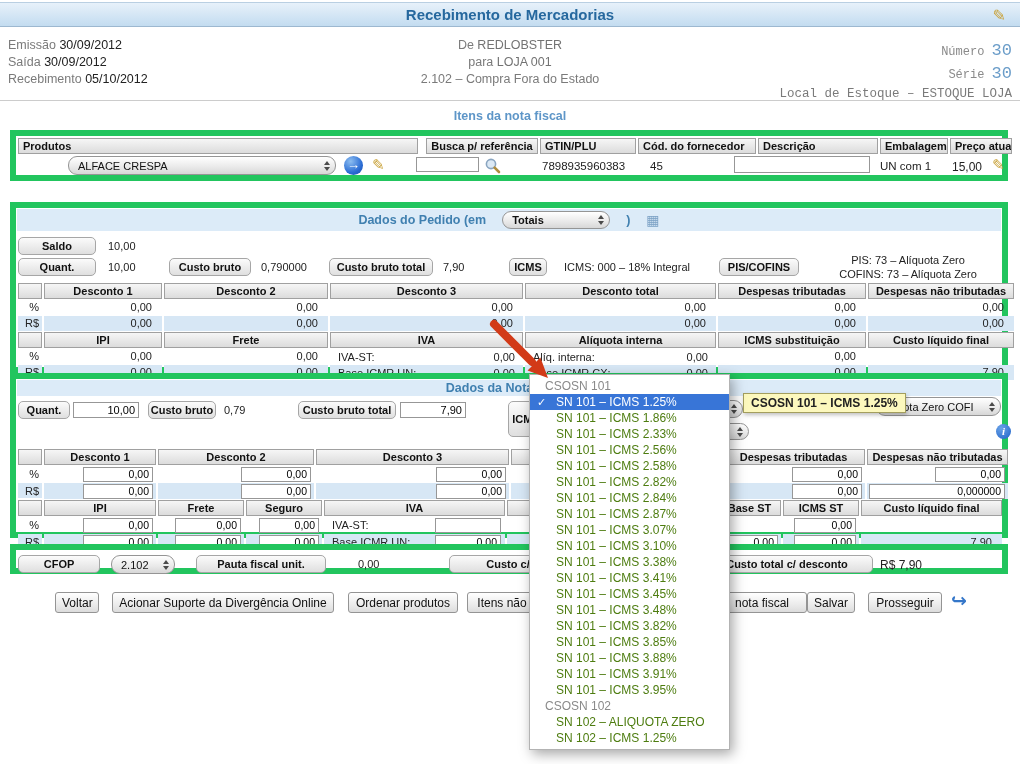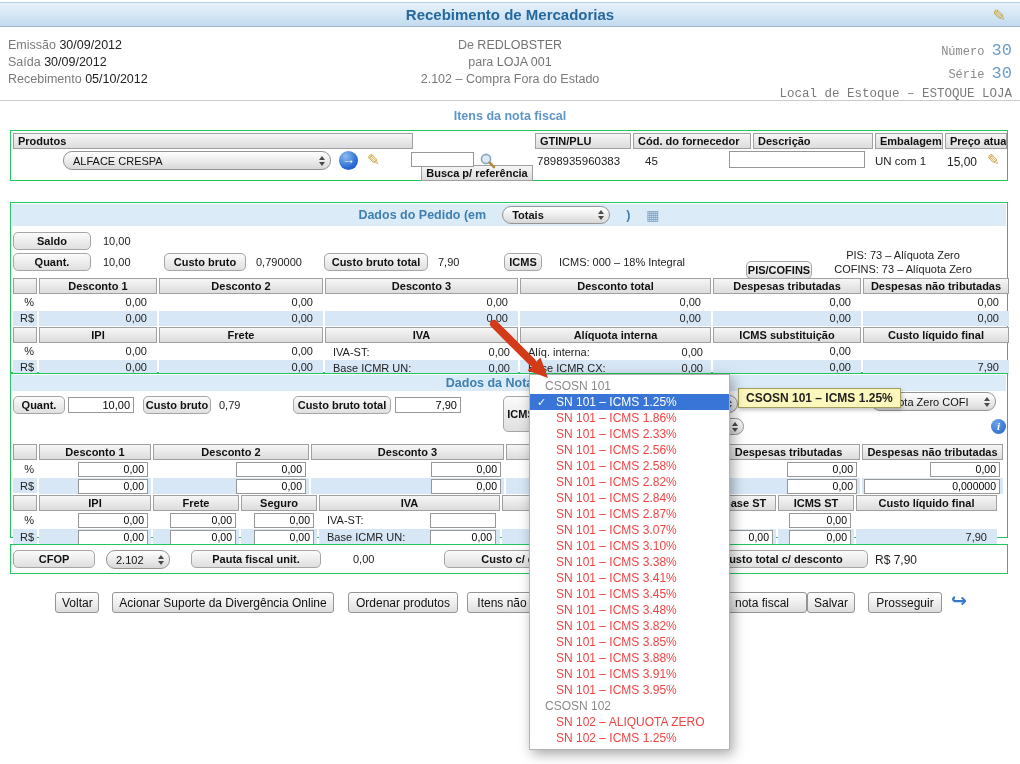--- a/index.html
+++ b/index.html
@@ -15,21 +15,21 @@
   .hdr-center{position:absolute;top:37px;left:0;width:1020px;text-align:center;font-size:12.5px;line-height:17px;}
   .hdr-right{position:absolute;top:40px;right:8px;text-align:right;font-family:Liberation Mono, monospace;}
   .glabel{color:#7a7a7a;}
   .gval{color:#222;}
   .bluelink{color:#737373;}
   .numline{font-size:12px;color:#8a8a8a;line-height:21px;}
   .numval{font-size:17px;color:#6b9dc9;}
   .divider{position:absolute;top:100px;left:0;width:1020px;border-top:1px solid #ccc;}
   .sec-heading{position:absolute;top:109px;left:0;width:1020px;text-align:center;
     font-size:12.5px;font-weight:bold;color:#5e96c8;}
-  .block{position:absolute;left:10px;width:998px;border:1px solid #22c55e;box-sizing:border-box;background:#fff;}
+  .block{position:absolute;left:10px;width:998px;border:6px solid #22c55e;box-sizing:border-box;background:#fff;}
   .blocktitle{position:absolute;top:1px;left:1px;right:1px;background:#dcebf8;
     display:flex;align-items:center;justify-content:center;gap:16px;
     font-size:12.5px;font-weight:bold;color:#4080b0;}
   .hc{background:linear-gradient(#f6f6f6,#dcdcdc);border:1px solid #a0a0a0;box-sizing:border-box;
     font-size:11px;font-weight:bold;color:#111;text-align:center;height:16px;line-height:14px;
     white-space:nowrap;overflow:hidden;}
   .hc.left{text-align:left;padding-left:4px;}
   .lbl{position:absolute;background:linear-gradient(#fbfbfb,#dfdfdf);border:1px solid #a6a6a6;border-radius:5px;
     box-sizing:border-box;font-size:11px;font-weight:bold;color:#111;text-align:center;height:18px;line-height:16px;}
   .val{position:absolute;font-size:11.5px;color:#222;white-space:nowrap;}
@@ -57,21 +57,21 @@
     text-align:center;line-height:18px;font-size:13px;font-weight:bold;cursor:pointer;}
   .infoicon{position:absolute;width:15px;height:15px;border-radius:50%;
     background:radial-gradient(circle at 35% 28%,#6ba3e8,#1e62c8);color:#fff;
     font-family:"Liberation Serif","DejaVu Serif",serif;font-style:italic;font-weight:bold;font-size:11px;
     text-align:center;line-height:15px;cursor:pointer;}
   .redoicon{position:absolute;font-size:19px;color:#3577c9;font-weight:bold;cursor:pointer;}
   .tip{position:absolute;background:#fcf8bd;border:1px solid #a39e5e;font-size:12px;font-weight:bold;color:#222;
     padding:2px 7px;white-space:nowrap;z-index:30;box-shadow:1px 2px 4px rgba(0,0,0,.25);}
   .menu{position:absolute;left:529px;top:374px;width:201px;background:#fff;border:1px solid #b3b3b3;
     box-shadow:3px 4px 12px rgba(0,0,0,.35);padding:3px 0;z-index:40;box-sizing:border-box;}
-  .mi{height:16px;line-height:16px;font-size:12px;padding-left:26px;color:#ef4444;white-space:nowrap;position:relative;cursor:default;}
+  .mi{height:16px;line-height:16px;font-size:12px;padding-left:26px;color:#4d7c0f;white-space:nowrap;position:relative;cursor:default;}
   .mi.grp{color:#8a8a8a;padding-left:15px;}
   .mi.selitem{background:#3875d7;color:#fff;}
   .mi .ck{position:absolute;left:7px;top:0;font-size:11px;}
   .frag{position:absolute;font-size:11px;font-weight:bold;color:#222;}
   .arrow{position:absolute;left:482px;top:318px;z-index:50;pointer-events:none;}
   .mag{cursor:pointer;}
 </style>
 </head>
 <body>
 
@@ -95,21 +95,21 @@
   <div class="hdr-right">
     <div class="numline"><span>Número</span> <span class="numval">30</span></div>
     <div class="numline"><span>Série</span> <span class="numval">30</span></div>
     <div class="numline" style="line-height:17px;font-size:12.5px;color:#7a7a7a;"><span>Local de Estoque – ESTOQUE LOJA</span></div>
   </div>
   <div class="divider"></div>
 
   <div class="sec-heading">Itens da nota fiscal</div>
   <div class="block" style="top:130px;height:51px;">
     <div class="hc left" style="position:absolute;left:2px;top:2px;width:400px;">Produtos</div>
-    <div class="hc" style="position:absolute;left:410px;top:2px;width:112px;margin-top:32px;">Busca p/ referência</div>
+    <div class="hc" style="position:absolute;left:410px;top:2px;width:112px;">Busca p/ referência</div>
     <div class="hc left" style="position:absolute;left:524px;top:2px;width:96px;">GTIN/PLU</div>
     <div class="hc left" style="position:absolute;left:622px;top:2px;width:118px;">Cód. do fornecedor</div>
     <div class="hc left" style="position:absolute;left:742px;top:2px;width:120px;">Descrição</div>
     <div class="hc left" style="position:absolute;left:864px;top:2px;width:68px;">Embalagem</div>
     <div class="hc left" style="position:absolute;left:934px;top:2px;width:62px;">Preço atual</div>
 
     <div class="sel" style="left:52px;top:20px;width:268px;">
       <span>ALFACE CRESPA</span>
       <span class="st">
           <i class="up"></i>
@@ -147,21 +147,21 @@
     <div class="lbl" style="left:2px;top:29px;width:78px;">Saldo</div>
     <span class="val" style="left:92px;top:32px;font-size:11px;">10,00</span>
     <div class="lbl" style="left:2px;top:50px;width:78px;">Quant.</div>
     <span class="val" style="left:92px;top:53px;font-size:11px;">10,00</span>
     <div class="lbl" style="left:153px;top:50px;width:82px;">Custo bruto</div>
     <span class="val" style="left:245px;top:53px;font-size:11px;">0,790000</span>
     <div class="lbl" style="left:313px;top:50px;width:104px;">Custo bruto total</div>
     <span class="val" style="left:427px;top:53px;font-size:11px;">7,90</span>
     <div class="lbl" style="left:493px;top:50px;width:38px;">ICMS</div>
     <span class="val" style="left:548px;top:53px;font-size:11px;">ICMS: 000 – 18% Integral</span>
-    <div class="lbl" style="left:703px;top:58px;width:66px;margin-left:32px;">PIS/COFINS</div>
+    <div class="lbl" style="left:703px;top:50px;width:80px;">PIS/COFINS</div>
     <div style="position:absolute;left:786px;top:45px;width:212px;text-align:center;font-size:11px;line-height:14px;">
       <div>PIS: 73 – Alíquota Zero</div>
       <div>COFINS: 73 – Alíquota Zero</div>
     </div>
 
     <div class="trow" style="top:75px;">
       <div class="hc" style="width:24px;"></div>
       <div class="hc" style="width:118px;">Desconto 1</div>
       <div class="hc" style="width:164px;">Desconto 2</div>
       <div class="hc" style="width:193px;">Desconto 3</div>

